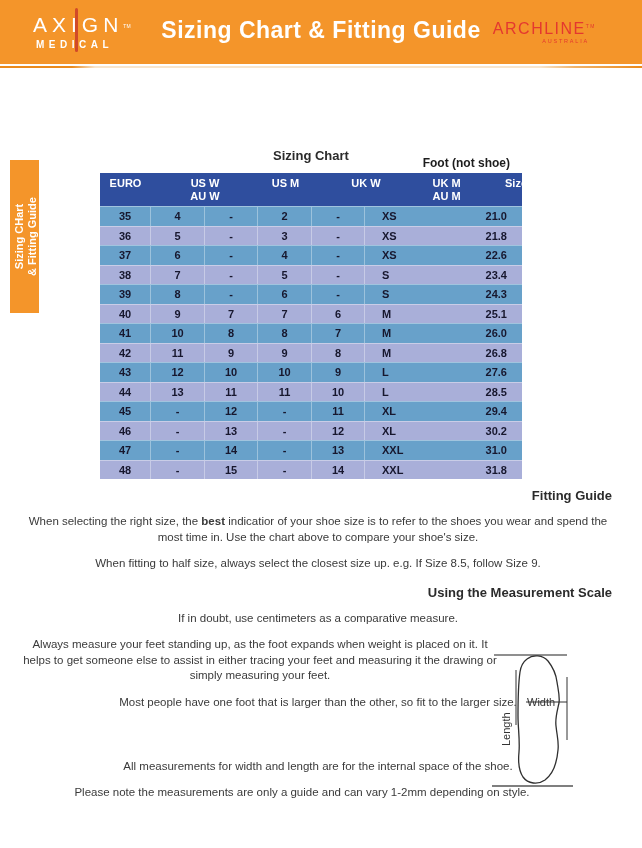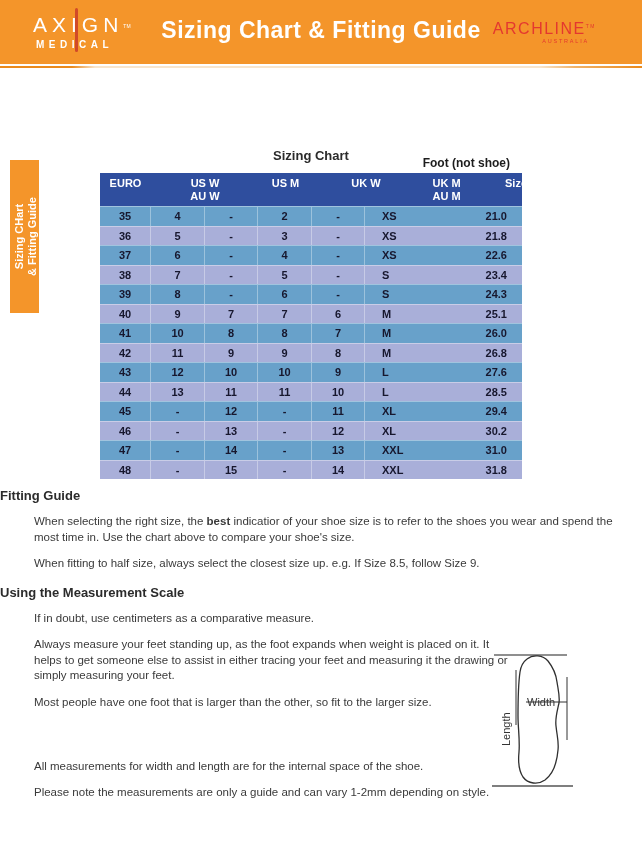--- a/index.html
+++ b/index.html
@@ -66,22 +66,22 @@
   .tbody-row.odd  { background:var(--row-periwinkle,#A9AFD9); }
   .tbody-row .tcell {
     display:flex; align-items:center; justify-content:center;
     font-size:11px; font-weight:600; color:#17172e;
   }
   .tbody-row .tcell.sep { border-right:1px solid rgba(255,255,255,0.35); }
   .tbody-row .tcell.c5 { justify-content:flex-start; padding-left:17px; }
   .tbody-row .tcell.c6 { justify-content:flex-end; padding-right:15px; }
 
   
-  .sec-head { position:absolute; left:0; width:612px; text-align:left; font-size:13px; font-weight:bold; color:#2b2b2b; margin:0; }
-  .para { position:absolute; left:34px; width:592px; font-size:11.5px; line-height:15.5px; color:#3a3a3a; margin:0; }
+  .sec-head { position:absolute; left:0; width:612px; text-align:right; font-size:13px; font-weight:bold; color:#2b2b2b; margin:0; }
+  .para { position:absolute; left:22px; width:592px; font-size:11.5px; line-height:15.5px; color:#3a3a3a; margin:0;text-align:center; }
   .para.narrow { width:476px; }
 
   
   .foot-diagram { position:absolute; left:486px; top:641px; width:94px; height:154px; }
   .foot-diagram svg text { font-family:"Liberation Sans", sans-serif; fill:#333; }
 </style>
 </head>
 <body>
 
 <div class="page">

